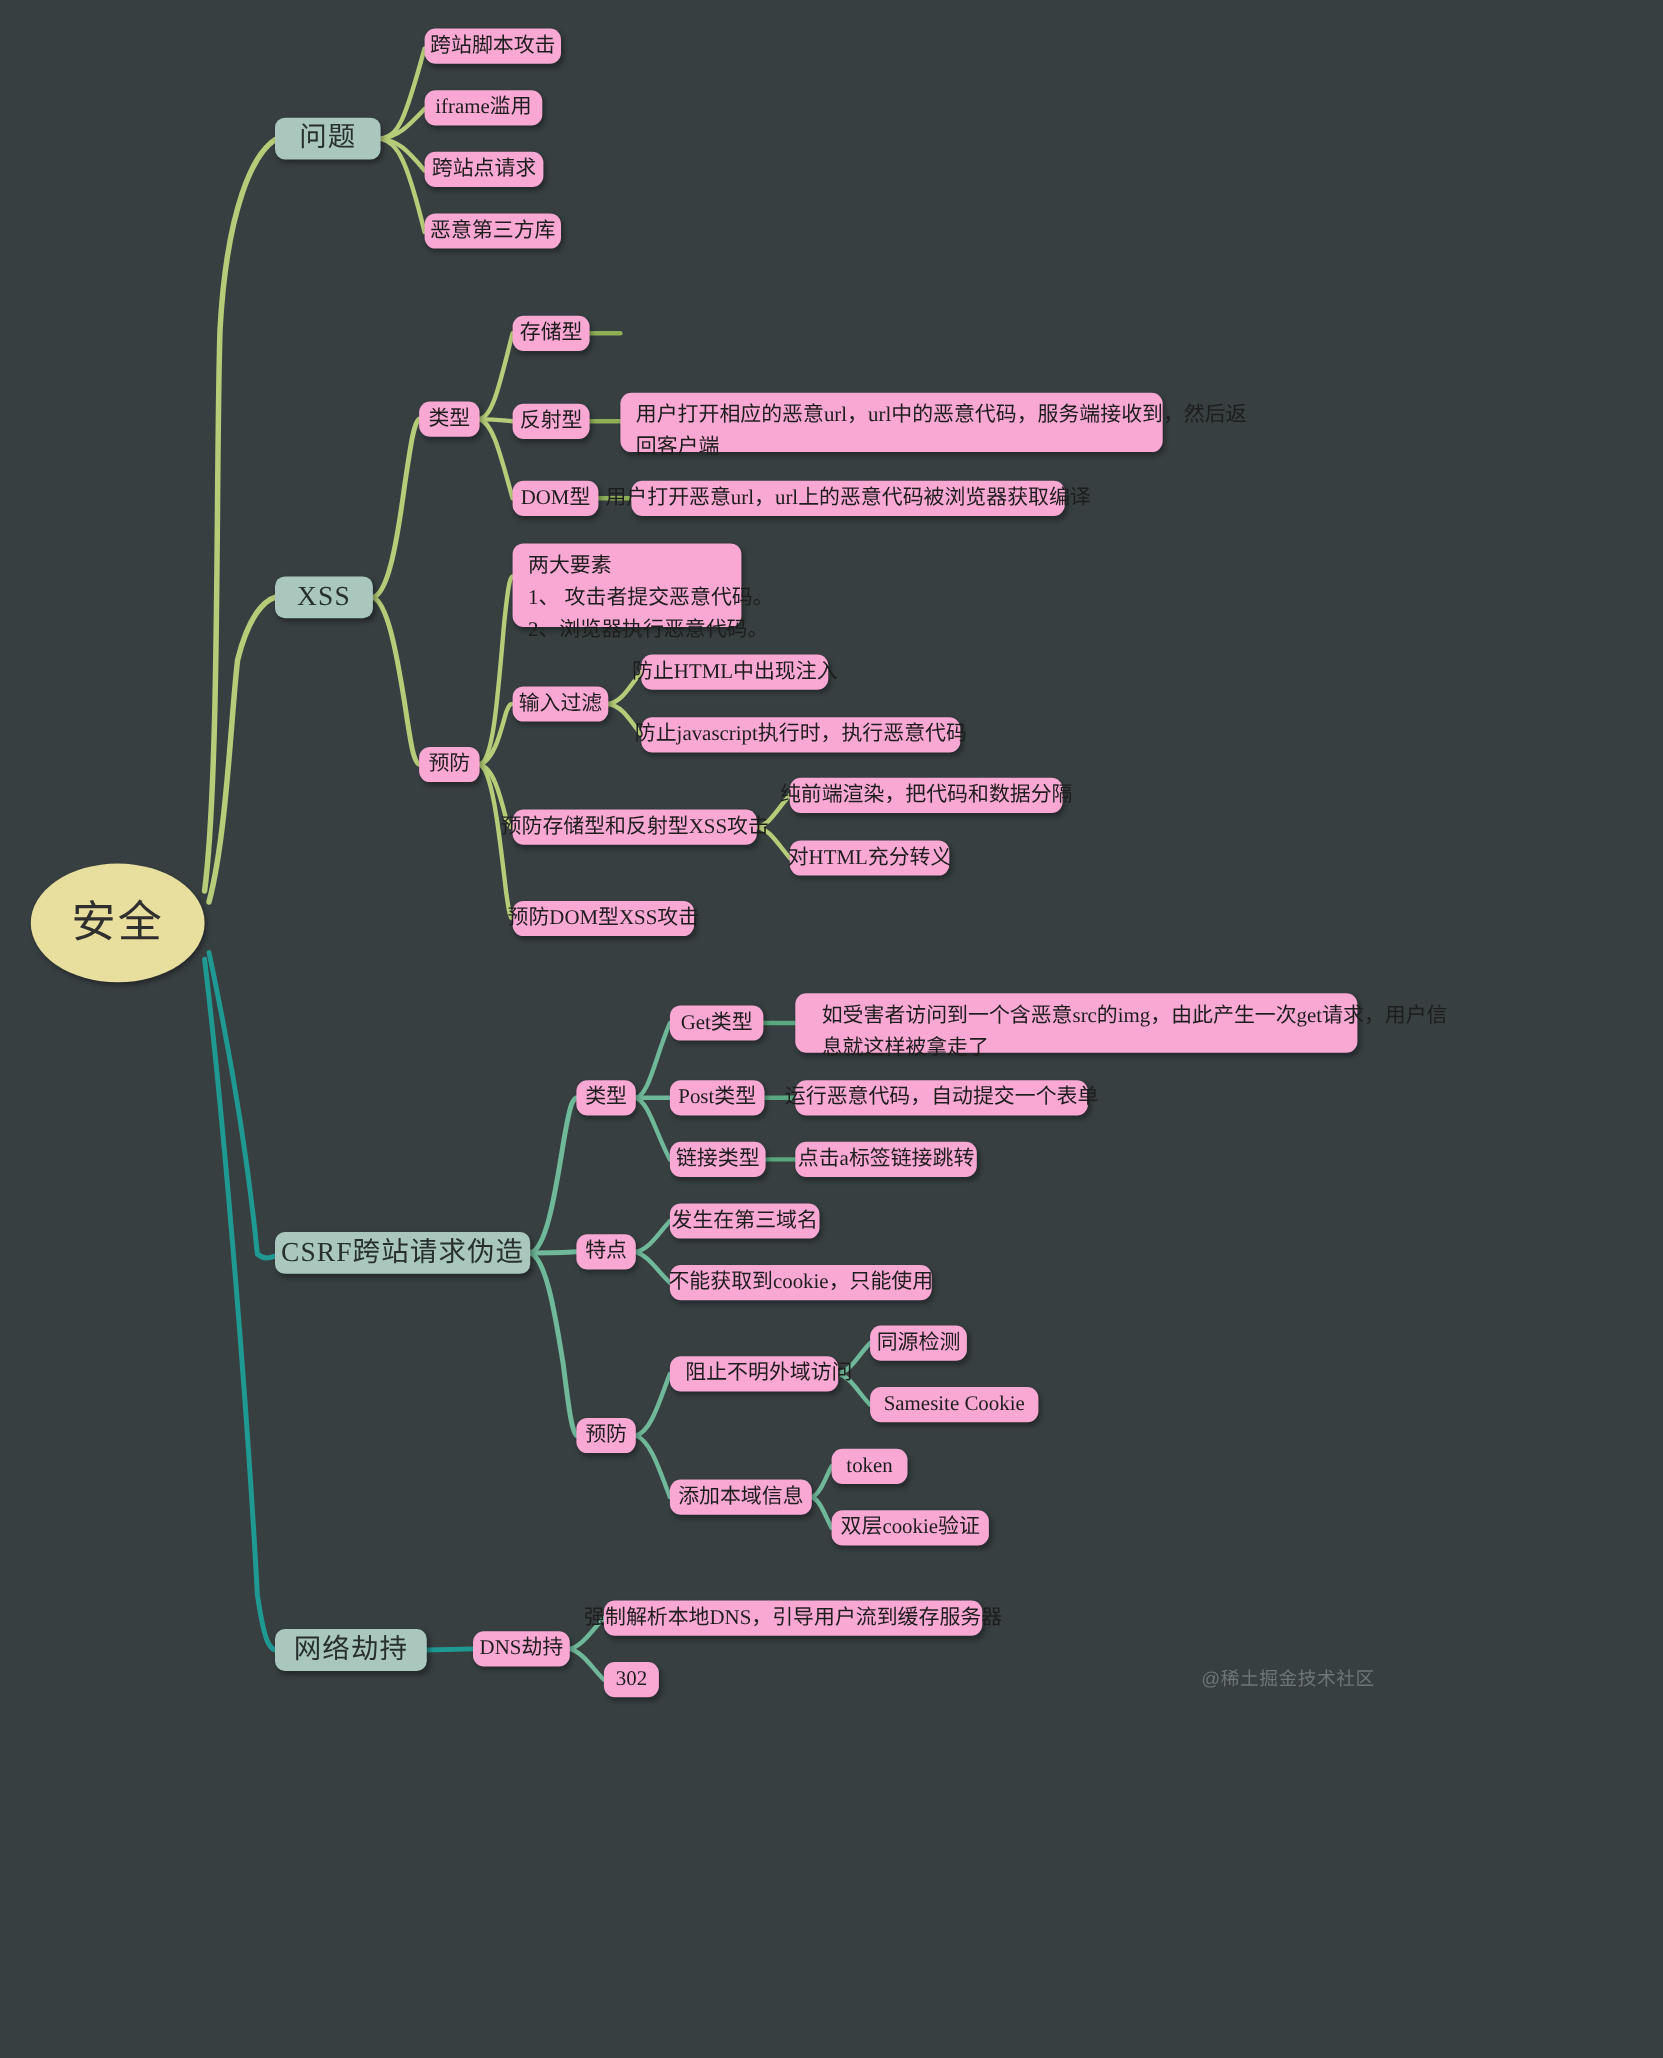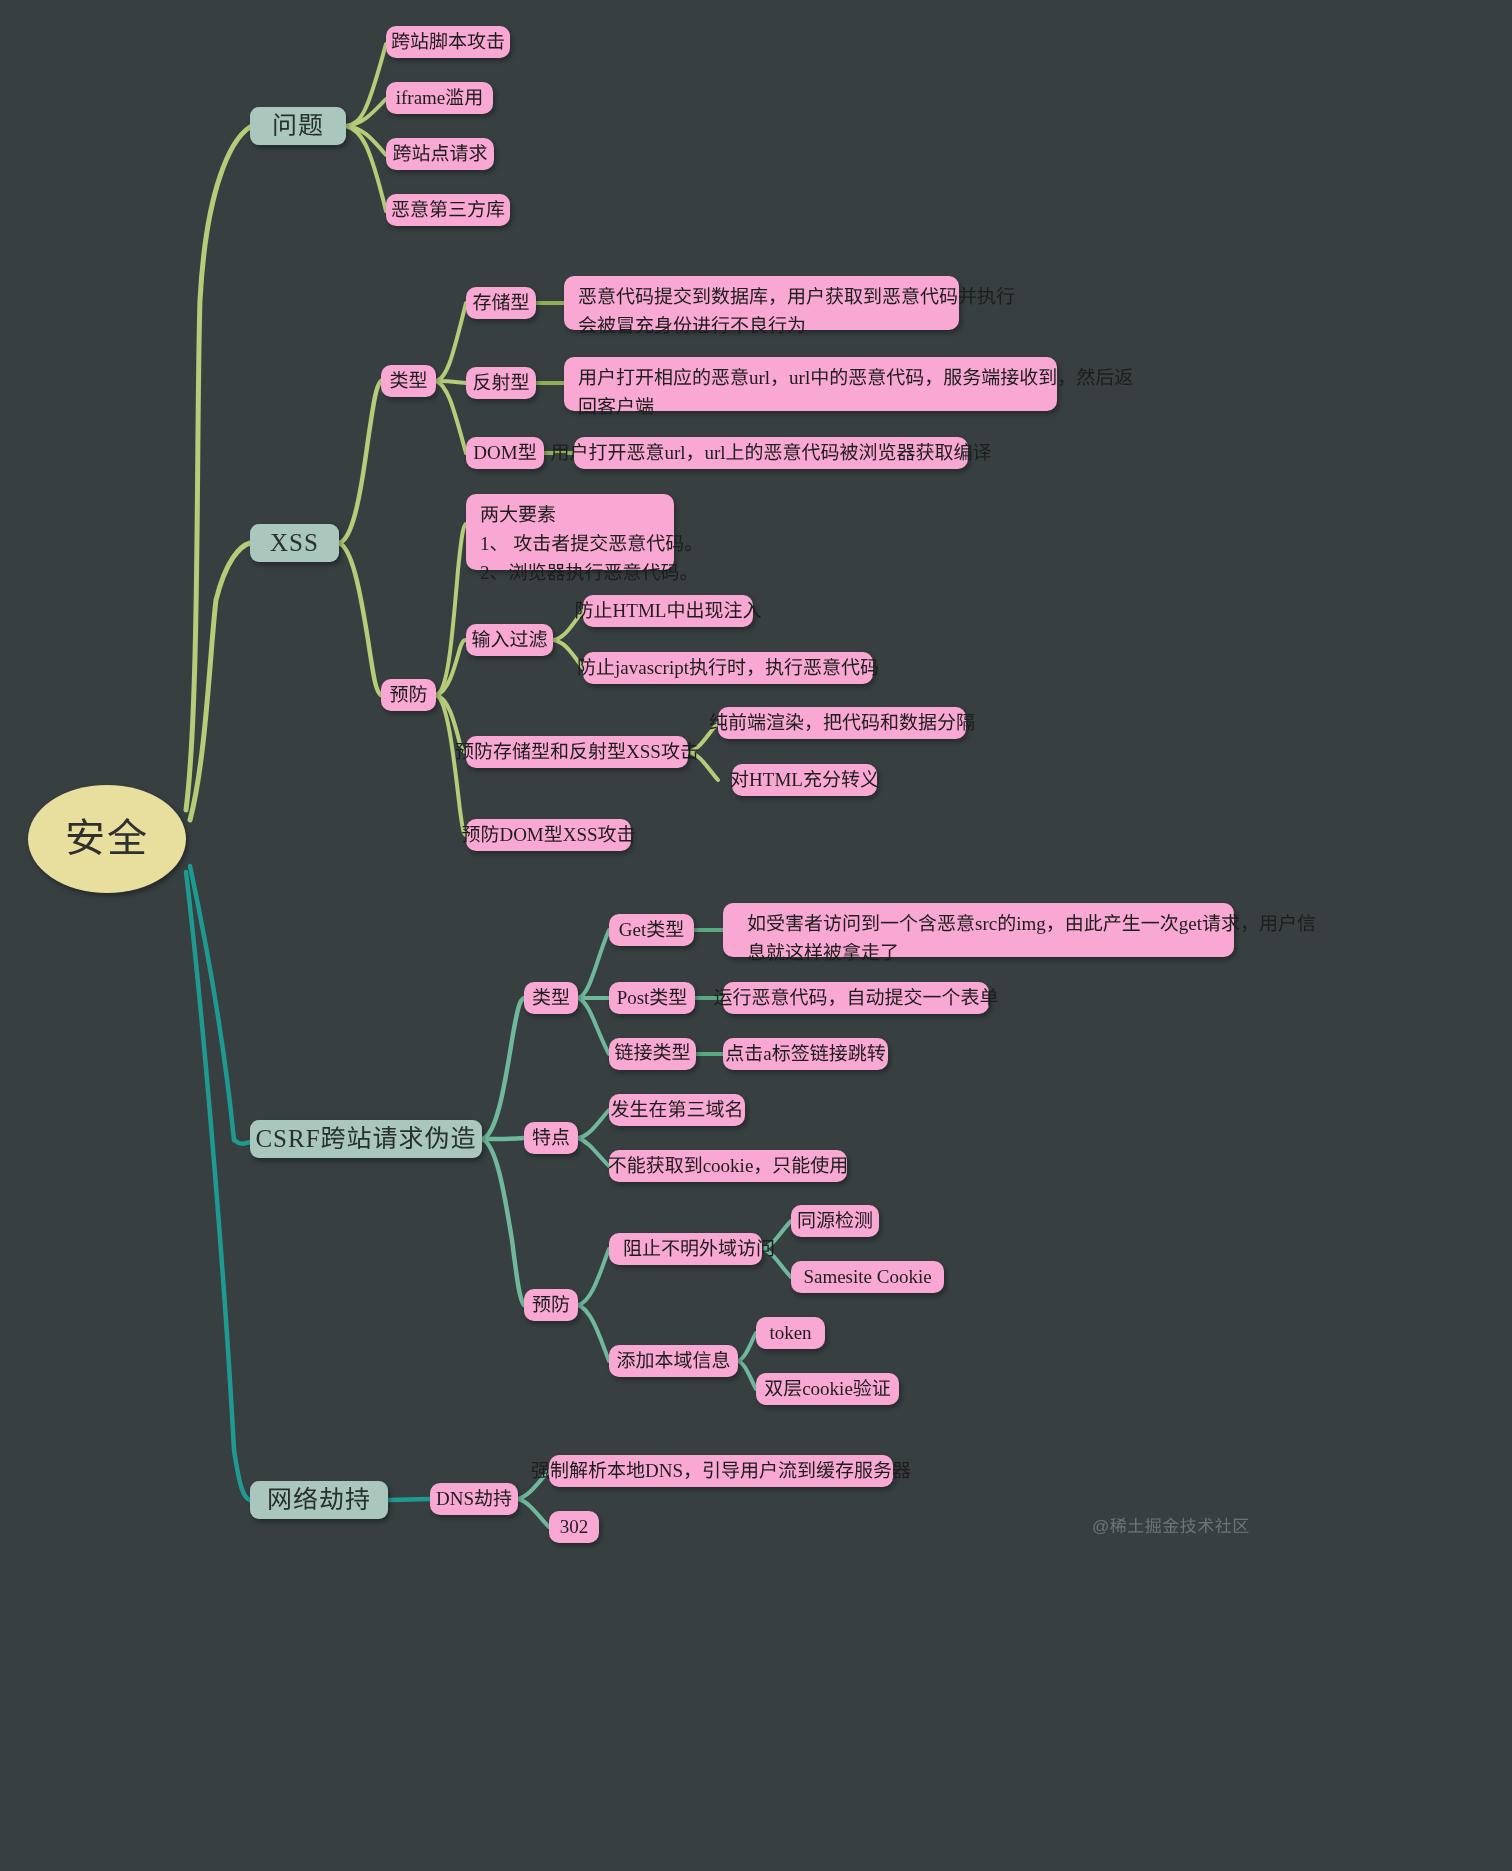--- a/index.html
+++ b/index.html
@@ -150,38 +150,36 @@
   <div class="node l1" style="left:250px;top:107px;width:96px;height:38px;">问题</div>
   <div class="node leaf" style="left:386px;top:26px;width:124px;height:32px;">跨站脚本攻击</div>
   <div class="node leaf" style="left:386px;top:82px;width:107px;height:32px;">iframe滥用</div>
   <div class="node leaf" style="left:386px;top:138px;width:108px;height:32px;">跨站点请求</div>
   <div class="node leaf" style="left:386px;top:194px;width:124px;height:32px;">恶意第三方库</div>
 
   <div class="node l1" style="left:250px;top:524px;width:89px;height:38px;">XSS</div>
 
   <div class="node leaf" style="left:381px;top:365px;width:55px;height:32px;">类型</div>
   <div class="node leaf" style="left:466px;top:287px;width:70px;height:32px;">存储型</div>
-  <div class="node leaf multiline" style="left:564px;top:276px;width:395px;height:54px;">恶意代码提交到数据库，用户获取到恶意代码并执行
-会被冒充身份进行不良行为</div>
   <div class="node leaf" style="left:466px;top:367px;width:70px;height:32px;">反射型</div>
   <div class="node leaf multiline" style="left:564px;top:357px;width:493px;height:54px;">用户打开相应的恶意url，url中的恶意代码，服务端接收到，然后返
 回客户端</div>
   <div class="node leaf" style="left:466px;top:437px;width:78px;height:32px;">DOM型</div>
   <div class="node leaf" style="left:574px;top:437px;width:394px;height:32px;">用户打开恶意url，url上的恶意代码被浏览器获取编译</div>
 
   <div class="node leaf" style="left:381px;top:679px;width:55px;height:32px;">预防</div>
   <div class="node leaf multiline" style="left:466px;top:494px;width:208px;height:76px;">两大要素
 1、 攻击者提交恶意代码。
 2、浏览器执行恶意代码。</div>
   <div class="node leaf" style="left:466px;top:624px;width:87px;height:32px;">输入过滤</div>
   <div class="node leaf" style="left:583px;top:595px;width:170px;height:32px;">防止HTML中出现注入</div>
   <div class="node leaf" style="left:583px;top:652px;width:290px;height:32px;">防止javascript执行时，执行恶意代码</div>
   <div class="node leaf" style="left:466px;top:736px;width:222px;height:32px;">预防存储型和反射型XSS攻击</div>
   <div class="node leaf" style="left:718px;top:707px;width:248px;height:32px;">纯前端渲染，把代码和数据分隔</div>
-  <div class="node leaf" style="left:718px;top:764px;width:145px;height:32px;margin-left:14px;">对HTML充分转义</div>
+  <div class="node leaf" style="left:718px;top:764px;width:145px;height:32px;">对HTML充分转义</div>
   <div class="node leaf" style="left:466px;top:819px;width:165px;height:32px;">预防DOM型XSS攻击</div>
 
   <div class="node l1" style="left:250px;top:1120px;width:232px;height:38px;">CSRF跨站请求伪造</div>
 
   <div class="node leaf" style="left:524px;top:982px;width:54px;height:32px;">类型</div>
   <div class="node leaf" style="left:609px;top:914px;width:85px;height:32px;">Get类型</div>
   <div class="node leaf multiline" style="left:723px;top:903px;width:511px;height:54px;padding-left:24px;">如受害者访问到一个含恶意src的img，由此产生一次get请求，用户信
 息就这样被拿走了</div>
   <div class="node leaf" style="left:609px;top:982px;width:86px;height:32px;">Post类型</div>
   <div class="node leaf" style="left:723px;top:982px;width:266px;height:32px;">运行恶意代码，自动提交一个表单</div>

